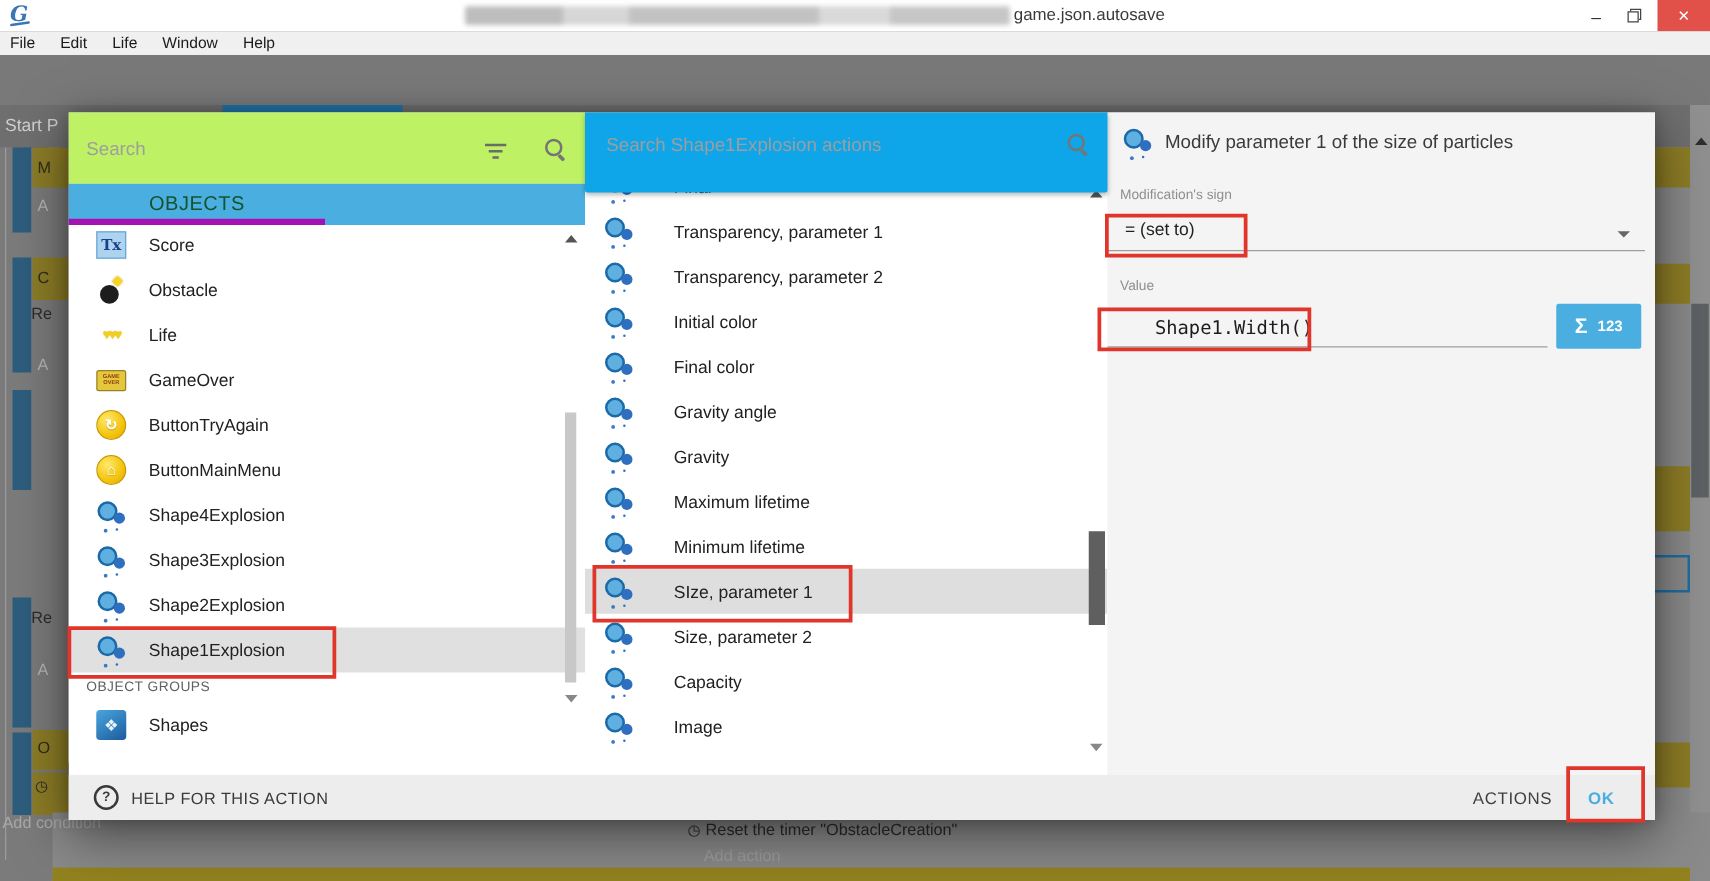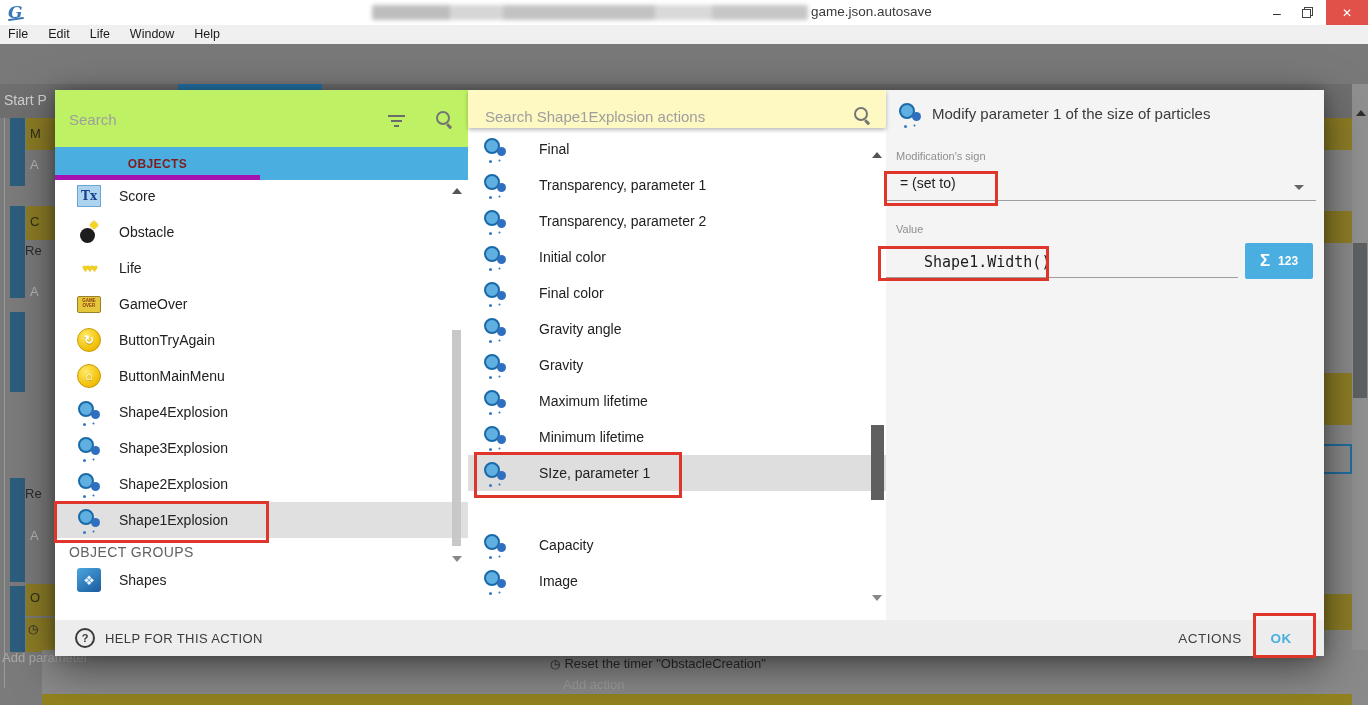--- a/index.html
+++ b/index.html
@@ -102,36 +102,36 @@
   .obj-search{left:0;top:0;width:413px;height:57px;background:#bef264;}
   .search-input{border:none;outline:none;background:transparent;font-family:inherit;
      font-size:15px;color:#212121;}
   .search-input::placeholder{color:#9e9e9e;opacity:1;}
   .filter-icon{left:333px;top:25px;width:17px;height:12px;
      background-image:linear-gradient(#6b6b6b,#6b6b6b),linear-gradient(#6b6b6b,#6b6b6b),linear-gradient(#6b6b6b,#6b6b6b);
      background-size:17px 2px,11px 2px,5px 2px;background-position:0 0,3px 5px,6px 10px;background-repeat:no-repeat;}
   .obj-mag{left:380px;top:20px;color:#757575;}
   .tabbar{left:0;top:57px;width:413px;height:33px;background:#4aafe0;}
   .tab{position:absolute;top:0;height:33px;display:flex;align-items:center;justify-content:center;
-     color:#7f1d1d;font-size:12px;font-weight:bold;letter-spacing:.4px;}
+     color:#14532d;font-size:16px;font-weight:normal;letter-spacing:.4px;}
   .tab-underline{left:0;top:85px;width:205px;height:5px;background:#a413b2;}
   .obj-list{left:0;top:90px;width:413px;height:430px;background:#fff;overflow:hidden;}
   .row{position:absolute;left:0;width:100%;height:36px;display:flex;align-items:center;}
   .row.sel{background:#e0e0e0;}
   .row .icon-cell{position:absolute;left:22px;width:24px;height:24px;display:flex;align-items:center;justify-content:center;}
   .row .lbl{position:absolute;left:64px;font-size:14px;color:#212121;}
-  .groups-header{position:absolute;left:14px;width:380px;font-size:14px;color:#616161;letter-spacing:.4px;}
+  .groups-header{position:absolute;left:14px;width:380px;font-size:11px;color:#616161;letter-spacing:.4px;}
   .lscroll-up{left:397px;top:98px;}
   .lscroll-thumb{left:397px;top:240px;width:9px;height:216px;background:#c8c8c8;}
   .lscroll-down{left:397px;top:466px;}
   .tri-up.lt{border-bottom-color:#555;}
   .tri-down.lt{border-top-color:#888;}
 
   
-  .act-card{left:413px;top:0;width:418px;height:38px;background:#fef9c3;z-index:3;
+  .act-card{left:413px;top:0;width:418px;height:64px;background:#0ea5e9;z-index:3;
      box-shadow:0 2px 4px rgba(0,0,0,.28);border-radius:0 0 2px 2px;}
   .act-mag{left:798px;top:16px;color:#757575;z-index:4;}
   .act-list{left:413px;top:41px;width:418px;height:489px;background:#fff;overflow:hidden;}
   .act-list .icon-cell{left:15px;}
   .act-list .lbl{left:71px;}
   .mscroll-up{left:817px;top:62px;}
   .mscroll-thumb{left:816px;top:335px;width:13px;height:75px;background:#5f5f5f;}
   .mscroll-down{left:817px;top:505px;}
 
   
@@ -284,21 +284,21 @@
   <div class="abs tri-up" style="left:1356px;top:110px;"></div>
   <div class="abs win-scroll-thumb"></div>
   <div class="abs tri-down" style="left:1356px;top:684px;"></div>
 
   <div class="abs bottom-strip"></div>
   <div class="abs reset-row">
     <span class="timer-glyph">◷</span>
     <span>Reset the timer "ObstacleCreation"</span>
   </div>
   <div class="abs addaction">Add action</div>
-  <div class="abs addcond">Add parameter</div>
+  <div class="abs addcond">Add condition</div>
   <div class="abs bottom-yellow"></div>
 
   <div class="abs dialog">
 
     <div class="dlg obj-search">
       <input class="dlg search-input" style="left: 12px; top: 14px; width: 300px; height: 28px;" placeholder="Search">
       <div class="dlg filter-icon"></div>
       <div class="dlg obj-mag"><span class="mag"></span></div>
     </div>
     <div class="dlg tabbar">
@@ -437,20 +437,26 @@
         <span class="icon-cell">
             <span class="picon"></span>
           </span>
         <span class="lbl">Minimum lifetime</span>
       </div>
       <div class="row sel" style="top:324px;background:#dedede;">
         <span class="icon-cell">
             <span class="picon"></span>
           </span>
         <span class="lbl">SIze, parameter 1</span>
+      </div>
+      <div class="row" style="top:360px;">
+        <span class="icon-cell">
+            <span class="picon"></span>
+          </span>
+        <span class="lbl">Size, parameter 2</span>
       </div>
       <div class="row" style="top:396px;">
         <span class="icon-cell">
             <span class="picon"></span>
           </span>
         <span class="lbl">Capacity</span>
       </div>
       <div class="row" style="top:432px;">
         <span class="icon-cell">
             <span class="picon"></span>

